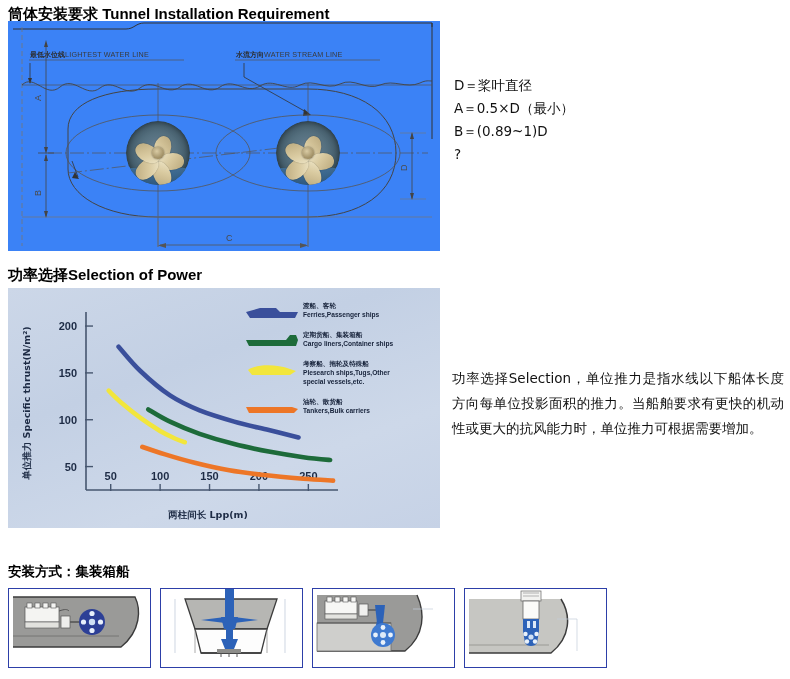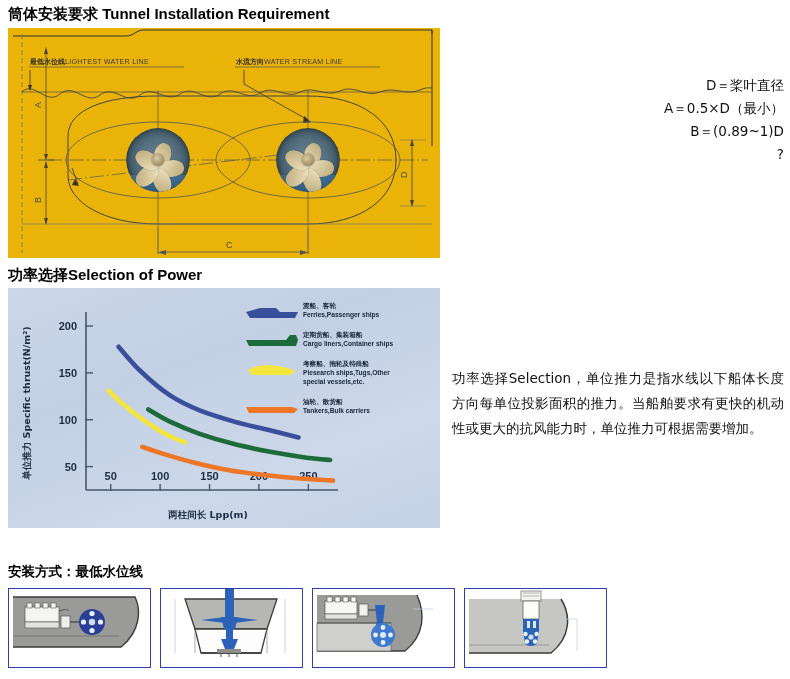--- a/index.html
+++ b/index.html
@@ -29,22 +29,22 @@
     font-size:13.5px;
     font-weight:bold;
     white-space:nowrap;
     color:#000;
   }
   #line-drive{left:8px;top:538px;}
   #line-mount{left:8px;top:563px;}
 
   
   #tunnel-drawing{
-    position:absolute;left:8px;top:28px;width:432px;height:230px;
-    background:#eab308;
+    position:absolute;left:8px;top:21px;width:432px;height:230px;
+    background:#3b82f6;
   }
   #tunnel-drawing svg{display:block;}
   .dwg-label{
     font-family:"Liberation Sans",sans-serif;
     font-size:7.2px;
     fill:#3a3a3a;
     letter-spacing:.2px;
   }
   .dwg-label-cn{
     font-family:"DejaVu Sans",sans-serif;
@@ -93,21 +93,21 @@
   }
 
   
   #formula-block{
     position:absolute;left:454px;top:74px;width:330px;
     font-family:"DejaVu Sans",sans-serif;
     font-size:13.5px;
     line-height:23px;
     color:#111;
   }
-  #formula-block div{white-space:normal;text-align:right;}
+  #formula-block div{white-space:normal;}
 
   
   #power-chart{
     position:absolute;left:8px;top:288px;width:432px;height:240px;
     background:linear-gradient(160deg,#ccd7e8 0%,#c3d0e4 35%,#cdd8e9 70%,#c6d2e6 100%);
     overflow:hidden;
   }
   #power-chart svg{display:block;}
   .axis-num{
     font-family:"Liberation Sans",sans-serif;
@@ -330,21 +330,21 @@
             <path d="M238,11 L284,11 L290,13 L286,17 L241,17 Z" transform="translate(0,108)" fill="#ed7627"></path>
             <text class="legend-cn" x="295" y="116">油轮、散货船</text>
             <text class="legend-en" x="295" y="125">Tankers,Bulk carriers</text>
           </g>
         </g>
     </svg>
   </div>
 
   <div id="chart-note">功率选择Selection，单位推力是指水线以下船体长度方向每单位投影面积的推力。当船舶要求有更快的机动性或更大的抗风能力时，单位推力可根据需要增加。</div>
 
-  <div class="sub-line" id="line-mount">安装方式：最低水位线</div>
+  <div class="sub-line" id="line-mount">安装方式：集装箱船</div>
 
   <div id="thumb-row">
 
     <div class="thumb">
       <svg width="140" height="77" viewBox="0 0 140 77">
         <path d="M4,8 L126,8 C132,20 132,42 112,58 L4,58 Z" fill="#9a9a98"></path>
         <path d="M4,8 L126,8 C132,20 132,42 112,58 L4,58" fill="none" stroke="#3b3b3b" stroke-width="1.4"></path>
         <line x1="4" y1="47" x2="110" y2="47" stroke="#6d6d6b" stroke-width=".8"></line>
 
         <g>

